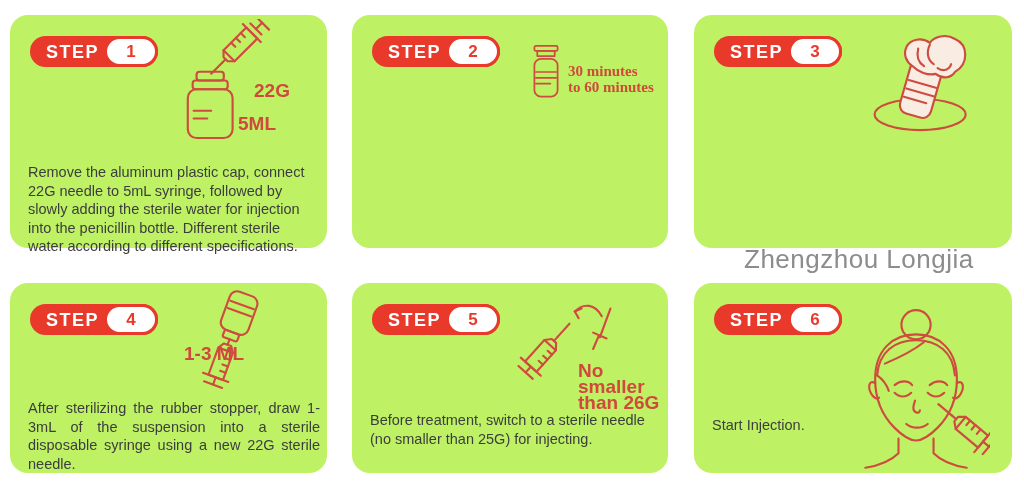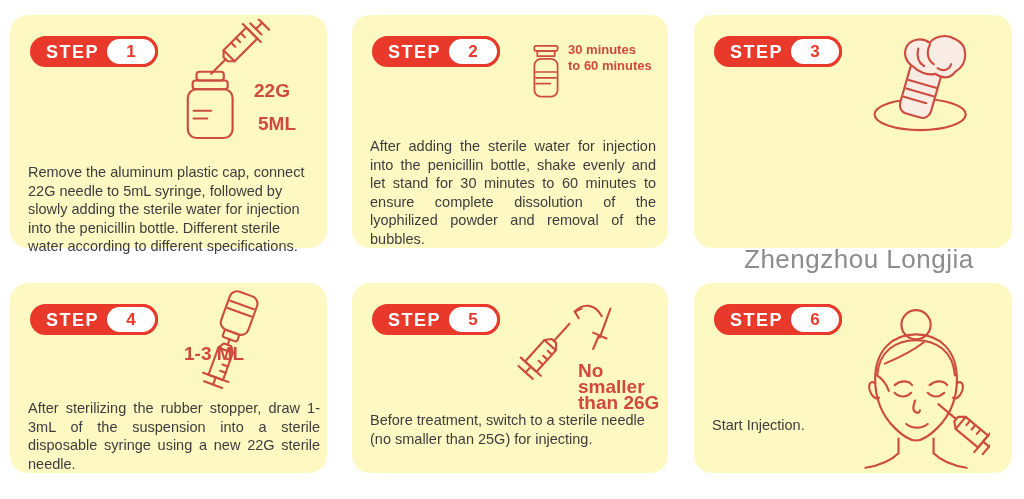--- a/index.html
+++ b/index.html
@@ -3,21 +3,21 @@
 <meta charset="utf-8">
 <style>
   html,body{margin:0;padding:0;}
   body{
     width:1024px;height:499px;position:relative;overflow:hidden;
     background:#ffffff;
     font-family:"Liberation Sans", sans-serif;
   }
   .card{
     position:absolute;
-    background:#fef9c3;
+    background:#bef264;
     border-radius:18px;
   }
   #c1{left:10px;top:15px;width:317px;height:233px}
   #c2{left:352px;top:15px;width:316px;height:233px}
   #c3{left:694px;top:15px;width:318px;height:233px}
   #c4{left:10px;top:283px;width:317px;height:190px}
   #c5{left:352px;top:283px;width:316px;height:190px}
   #c6{left:694px;top:283px;width:318px;height:190px}
 
   .badge{
@@ -43,22 +43,22 @@
   #c3 .caption{top:122px;width:290px;}
   #c4 .caption{top:116px;width:292px;text-align:justify;}
   #c5 .caption{top:128px;width:296px;}
   #c6 .caption{top:133px;width:200px;}
 
   .anno{
     position:absolute;color:#D0493C;font-weight:bold;
     font-size:19px;line-height:16px;white-space:pre-line;
   }
   #c1 .anno-1{left:244px;top:68px;}
-  #c1 .anno-2{left:248px;top:101px;}
-  #c2 .anno-1{left:216px;top:27px;font-size:13px;}
+  #c1 .anno-2{left:228px;top:101px;}
+  #c2 .anno-1{left:216px;top:48px;font-size:15px;font-family:Liberation Serif, serif;}
   #c4 .anno-1{left:174px;top:63px;}
   #c5 .anno-1{left:226px;top:80px;}
 
   .illus{position:absolute;}
   #c1 .illus{left:170px;top:4px;width:112px;height:124px;}
   #c2 .illus{left:176px;top:28px;width:36px;height:58px;}
   #c3 .illus{left:168px;top:14px;width:126px;height:112px;}
   #c4 .illus{left:178px;top:6px;width:106px;height:118px;}
   #c5 .illus{left:148px;top:14px;width:140px;height:104px;}
   #c6 .illus{left:150px;top:22px;width:146px;height:164px;}
@@ -114,21 +114,20 @@
       <rect x="8" y="4" width="32" height="7" rx="2"></rect>
       <rect x="12" y="11" width="24" height="7"></rect>
       <rect x="8" y="22" width="32" height="52" rx="9"></rect>
       <line x1="10" y1="40" x2="38" y2="40"></line>
       <line x1="10" y1="48" x2="38" y2="48"></line>
       <line x1="10" y1="56" x2="30" y2="56"></line>
     </svg>
   </div>
   <span class="anno anno-1">30 minutes
 to 60 minutes</span>
-  <p class="caption">After adding the sterile water for injection into the penicillin bottle, shake evenly and let stand for 30 minutes to 60 minutes to ensure complete dissolution of the lyophilized powder and removal of the bubbles.</p>
 </section>
 
 <section class="card" id="c3">
   <div class="badge">
     <span class="step-label">STEP</span>
     <span class="num-capsule">3</span>
   </div>
   <div class="illus">
     <svg viewBox="0 0 130 115" fill="none" stroke="#CE4B3F" stroke-width="2.2" stroke-linecap="round" stroke-linejoin="round">
       <ellipse cx="60" cy="88" rx="47" ry="16"></ellipse>

